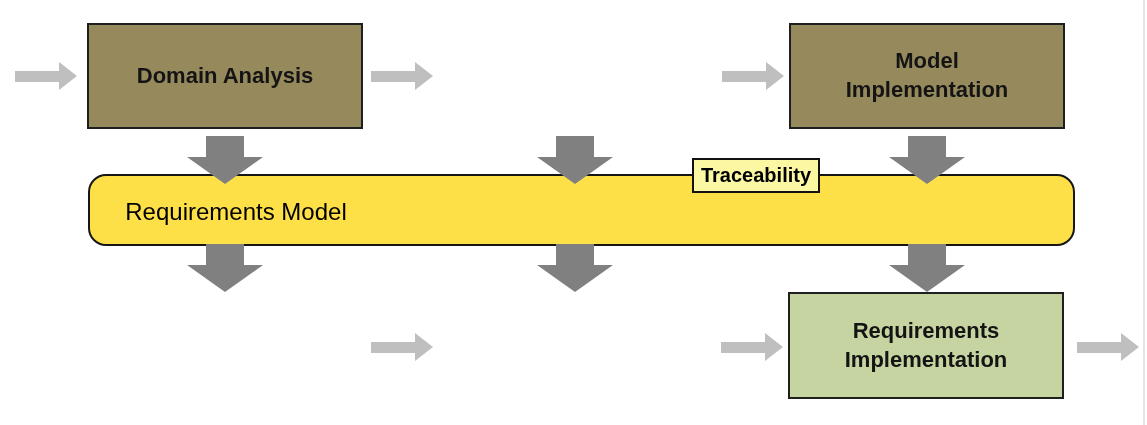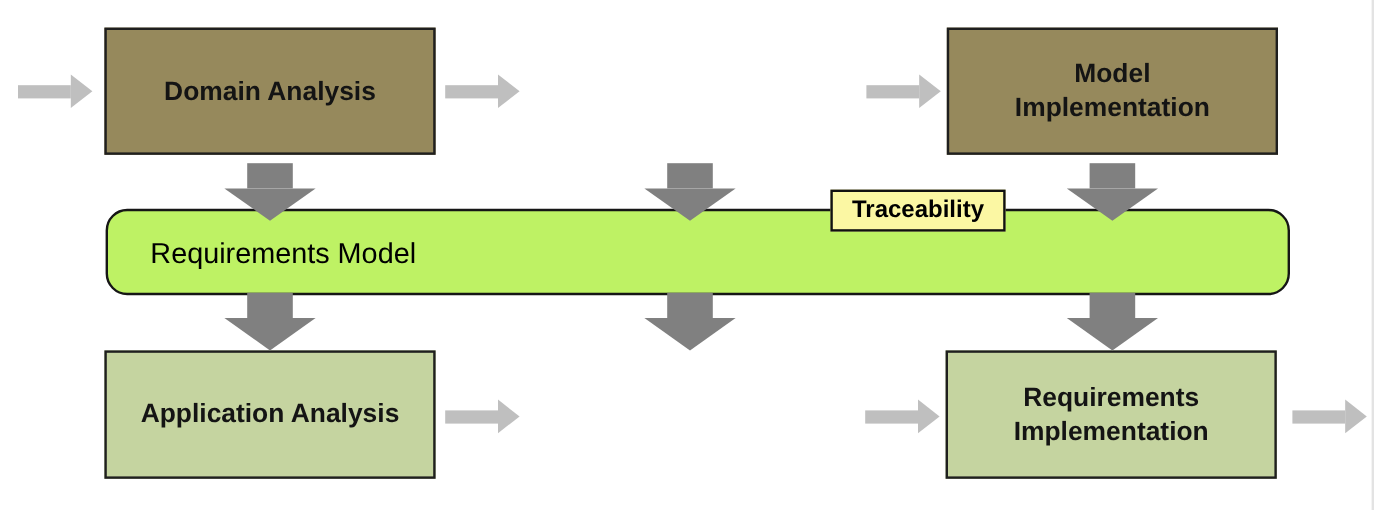--- a/index.html
+++ b/index.html
@@ -11,30 +11,30 @@
     position:absolute; box-sizing:border-box; border:2px solid #1f1f1f;
     display:flex; align-items:center; justify-content:center;
     text-align:center; font-weight:bold; font-size:22px; color:#141414;
     line-height:1.3; white-space:pre-line; z-index:2;
   }
   .box.domain { background:#96895c; width:276px; height:106px; top:23px; }
   .box.app    { background:#c5d4a0; width:276px; height:107px; top:292px; }
 
   .band {
     position:absolute; left:88px; top:174px; width:987px; height:72px;
-    box-sizing:border-box; background:#bef264; border:2px solid #161616;
+    box-sizing:border-box; background:#fde047; border:2px solid #161616;
     border-radius:18px; z-index:1;
   }
   .band-label {
     position:absolute; top:0; height:100%; display:flex; align-items:center;
     transform:translateX(-50%); font-size:24px; color:#000000;
     white-space:nowrap; padding-top:4px; box-sizing:border-box;
   }
   .tag {
-    position:absolute; left:692px; top:158px; width:146px; height:35px;
+    position:absolute; left:692px; top:158px; width:128px; height:35px;
     box-sizing:border-box; background:#fbf7a3; border:2px solid #111111;
     display:flex; align-items:center; justify-content:center;
     font-weight:bold; font-size:20px; color:#000; z-index:4;
   }
 
   .harrow { position:absolute; width:62px; height:30px; z-index:2; }
   .harrow .shaft { position:absolute; left:0; top:10px; width:44px; height:11px; background:#bfbfbf; }
   .harrow .head  { position:absolute; left:44px; top:1px; width:0; height:0;
                    border-top:14px solid transparent; border-bottom:14px solid transparent;
                    border-left:18px solid #bfbfbf; }
@@ -115,21 +115,18 @@
   </div>
   <div class="varrow" style="left:537px;top:244px">
     <div class="shaft"></div>
     <div class="head"></div>
   </div>
   <div class="varrow" style="left:889px;top:244px">
     <div class="shaft"></div>
     <div class="head"></div>
   </div>
 
-  <div class="box app" style="left:87px">
-    <span>Application Analysis</span>
-  </div>
   <div class="box app" style="left:788px">
     <span>Requirements
 Implementation</span>
   </div>
 
 </div>
 
 </body></html>

